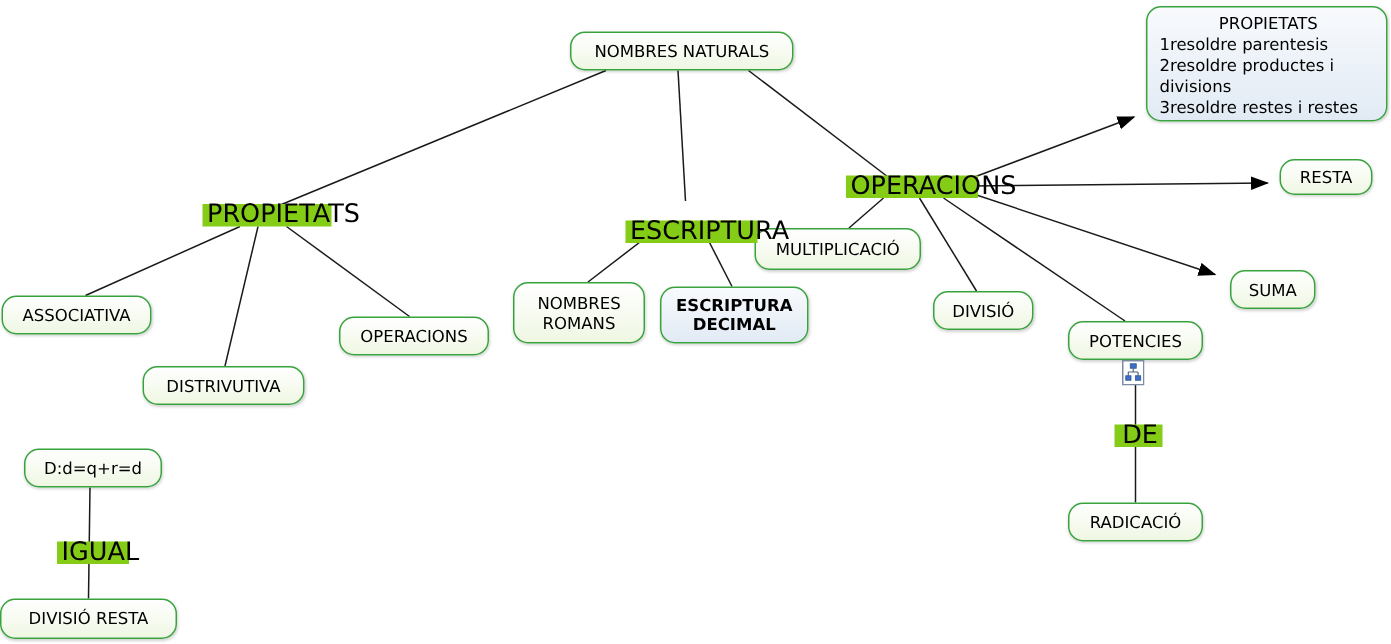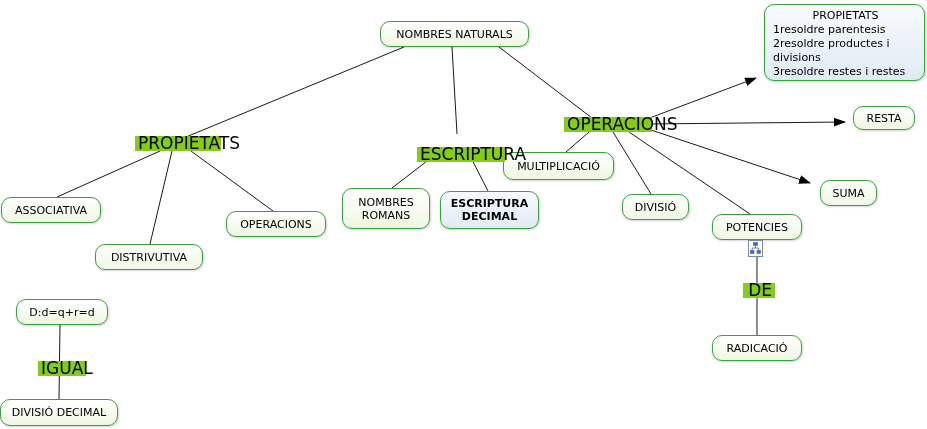--- a/index.html
+++ b/index.html
@@ -131,21 +131,21 @@
   <div class="node" style="left:712px; top:214px; width:90px; height:26px;">POTENCIES</div>
 
   <div class="node" style="left:853px; top:106px; width:62px; height:24px;">RESTA</div>
 
   <div class="node" style="left:820px; top:180px; width:57px; height:26px;">SUMA</div>
 
   <div class="node" style="left:712px; top:335px; width:90px; height:26px;">RADICACIÓ</div>
 
   <div class="node" style="left:16px; top:299px; width:92px; height:26px;">D:d=q+r=d</div>
 
-  <div class="node" style="left:0px; top:399px; width:118px; height:27px;">DIVISIÓ DECIMAL</div>
+  <div class="node" style="left:0px; top:399px; width:118px; height:27px;">DIVISIÓ RESTA</div>
 
   <div class="phrase" style="left:135px; top:136px; width:80px;">PROPIETATS</div>
 
   <div class="phrase" style="left:417px; top:147px; width:82px;">ESCRIPTURA</div>
 
   <div class="phrase" style="left:564px; top:117px; width:82px;">OPERACIONS</div>
 
   <div class="phrase" style="left:743px; top:283px; width:26px;">DE</div>
 
   <div class="phrase" style="left:38px; top:361px; width:42px;">IGUAL</div>

